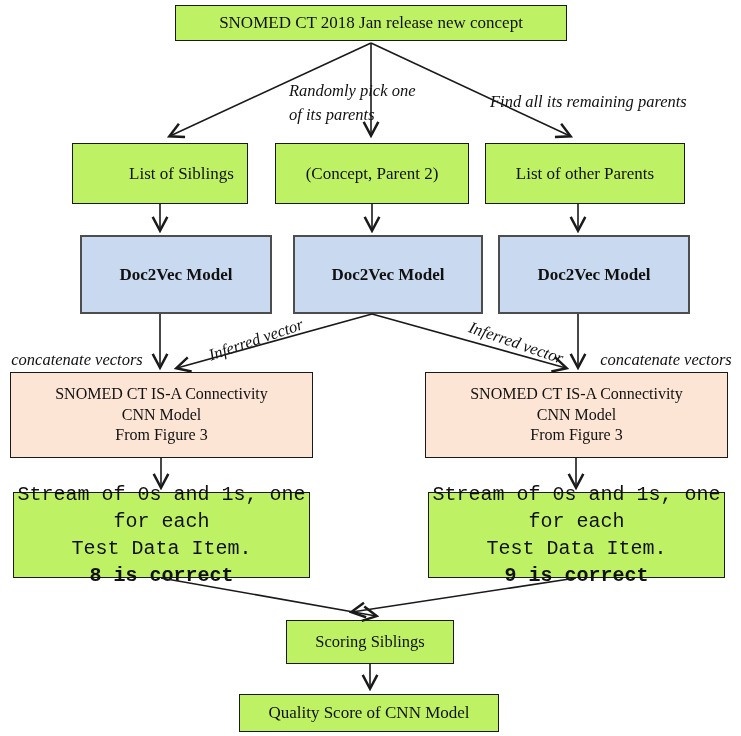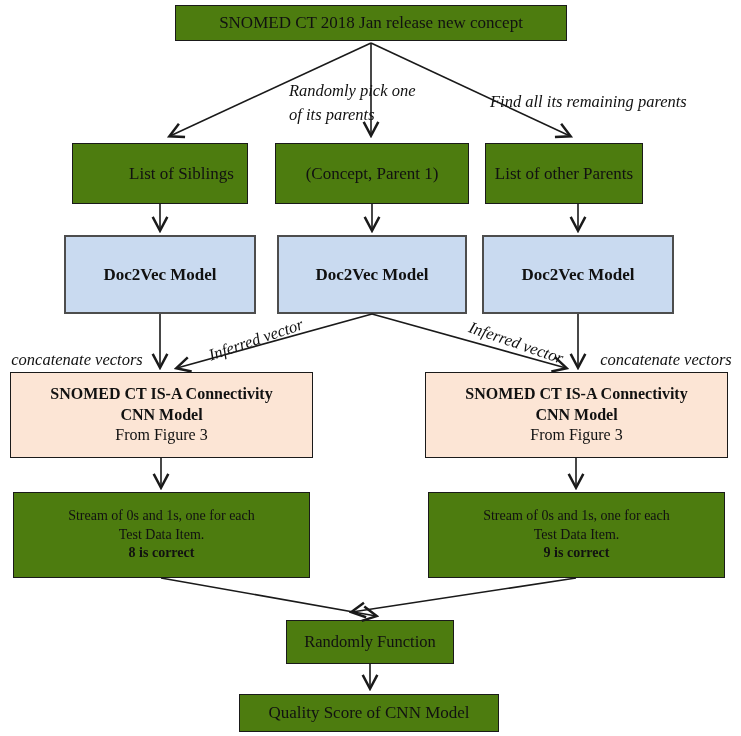--- a/index.html
+++ b/index.html
@@ -12,43 +12,44 @@
     width: 741px;
     height: 736px;
     background: #ffffff;
     font-family: "Liberation Serif", "DejaVu Serif", serif;
     color: #111111;
     overflow: hidden;
   }
   .box {
     position: absolute;
     box-sizing: border-box;
-    background: #4d7c0f;
+    background: #bef264;
     border: 1.5px solid #1a1a1a;
     display: flex;
     flex-direction: column;
     align-items: center;
     justify-content: center;
     text-align: center;
     font-size: 17px;
     line-height: 1.25;
   }
   .box.thin { border-width: 1.2px; }
   .doc2vec {
     border: 2px solid #4d4d4d;
     font-weight: bold;
     font-size: 17px;
+    margin-left: 16px;
   }
   .cnn {
     border: 1.5px solid #1a1a1a;
     font-size: 16px;
     line-height: 1.3;
   }
-  .cnn .b { font-weight: bold; }
-  .stream { font-size: 14px; line-height: 1.35; }
+  .cnn .b { font-weight: normal; }
+  .stream { font-size: 20px; line-height: 1.35; font-family: Liberation Mono, monospace; }
   .stream .b { font-weight: bold; }
   .elabel {
     position: absolute;
     font-style: italic;
     font-size: 16.5px;
     line-height: 1.45;
     white-space: nowrap;
     text-align: center;
   }
   #arrows {
@@ -77,23 +78,23 @@
   <div class="elabel" style="left:195px; top:328px; width:122px; transform:rotate(-19deg);">Inferred vector</div>
 
   <div class="elabel" style="left:455px; top:331px; width:122px; transform:rotate(19deg);">Inferred vector</div>
 
   <div class="elabel" style="left:592px; top:348px; width:148px;">concatenate vectors</div>
 
   <div class="box" style="left:175px; top:5px; width:392px; height:36px;">SNOMED CT 2018 Jan release new concept</div>
 
   <div class="box thin" style="left:72px; top:143px; width:176px; height:61px;padding-left:43px;">List of Siblings</div>
 
-  <div class="box thin" style="left:275px; top:143px; width:194px; height:61px;">(Concept, Parent 1)</div>
+  <div class="box thin" style="left:275px; top:143px; width:194px; height:61px;">(Concept, Parent 2)</div>
 
-  <div class="box thin" style="left:485px; top:143px; width:158px; height:61px;">List of other Parents</div>
+  <div class="box thin" style="left:485px; top:143px; width:200px; height:61px;">List of other Parents</div>
 
   <div class="box doc2vec" style="left: 64px; top: 235px; width: 192px; height: 79px; background: rgb(201, 218, 240); border-color: rgb(77, 77, 77);">Doc2Vec Model</div>
 
   <div class="box doc2vec" style="left: 277px; top: 235px; width: 190px; height: 79px; background: rgb(201, 218, 240); border-color: rgb(77, 77, 77);">Doc2Vec Model</div>
 
   <div class="box doc2vec" style="left: 482px; top: 235px; width: 192px; height: 79px; background: rgb(201, 218, 240); border-color: rgb(77, 77, 77);">Doc2Vec Model</div>
 
   <div class="box cnn" style="left: 10px; top: 372px; width: 303px; height: 86px; background: rgb(252, 229, 213);">
     <span class="b">SNOMED CT IS-A Connectivity</span>
     <span class="b">CNN Model</span>
@@ -111,21 +112,21 @@
     <span>Test Data Item.</span>
     <span class="b">8 is correct</span>
   </div>
 
   <div class="box thin stream" style="left:428px; top:492px; width:297px; height:86px;">
     <span>Stream of 0s and 1s, one for each</span>
     <span>Test Data Item.</span>
     <span class="b">9 is correct</span>
   </div>
 
-  <div class="box thin" style="left:286px; top:620px; width:168px; height:44px; font-size:16.5px;">Randomly Function</div>
+  <div class="box thin" style="left:286px; top:620px; width:168px; height:44px; font-size:16.5px;">Scoring Siblings</div>
 
   <div class="box thin" style="left:239px; top:694px; width:260px; height:38px;">Quality Score of CNN Model</div>
 
   <svg id="arrows" width="741" height="736" viewBox="0 0 741 736">
     <defs>
       <marker id="vhead" viewBox="0 0 12 12" refX="10" refY="6" markerWidth="11" markerHeight="11" orient="auto">
         <path d="M1,1 L10.5,6 L1,11" fill="none" stroke="#1a1a1a" stroke-width="1.7"></path>
       </marker>
     </defs>
     <line x1="371" y1="43" x2="170" y2="136" marker-end="url(#vhead)"></line>

